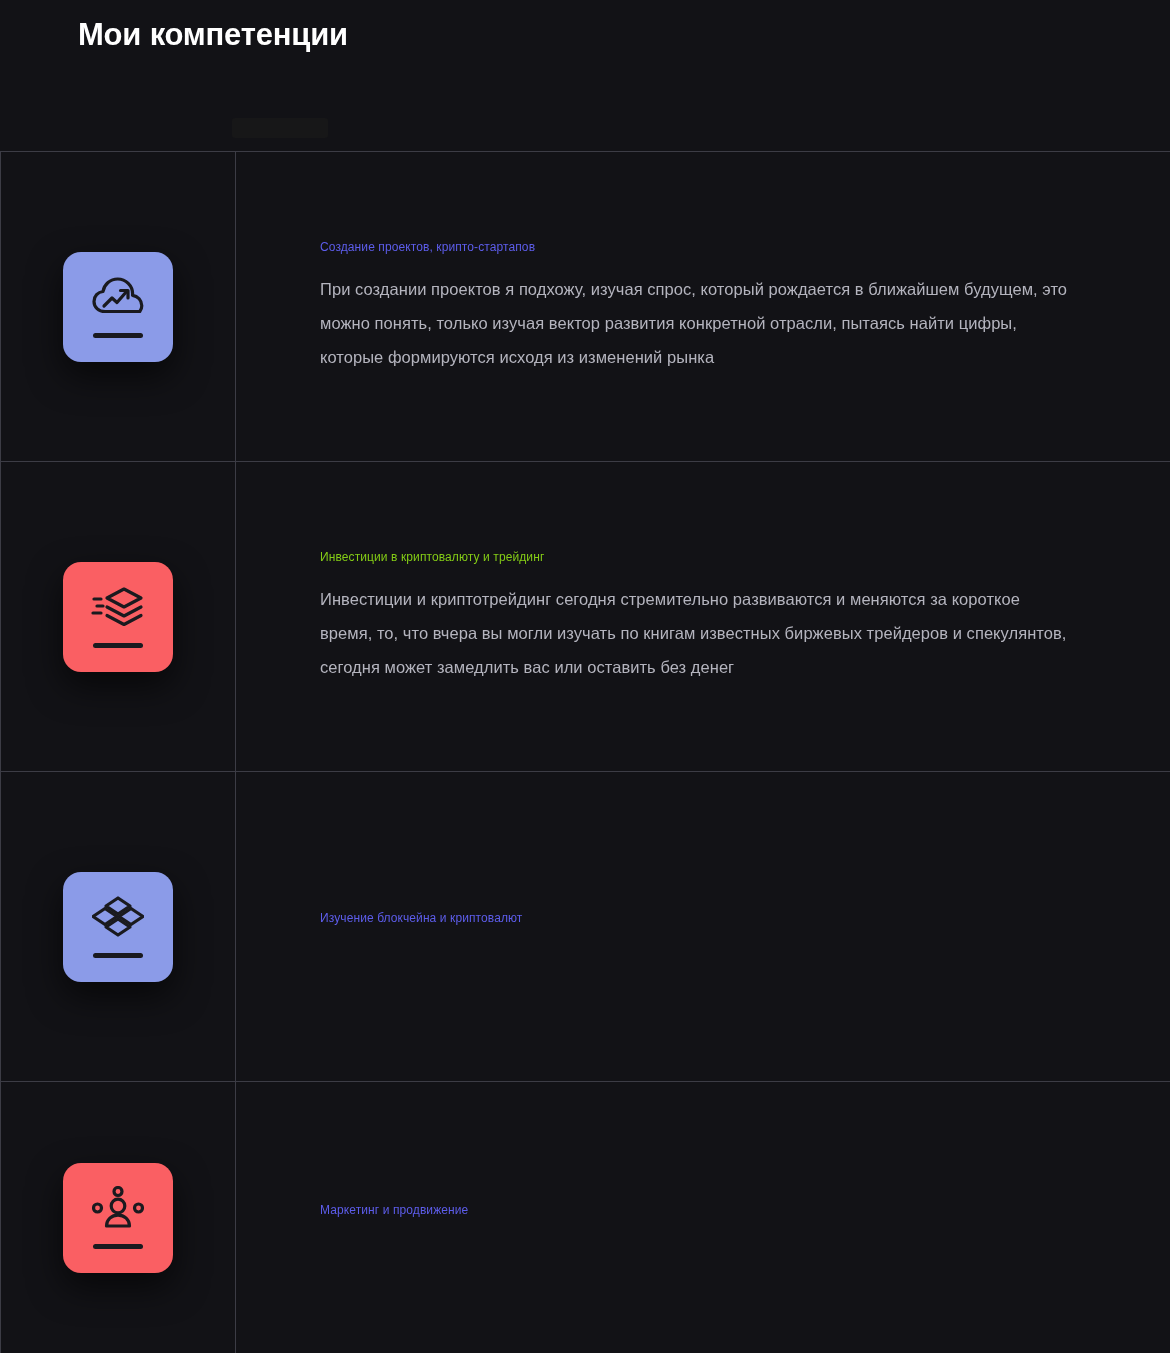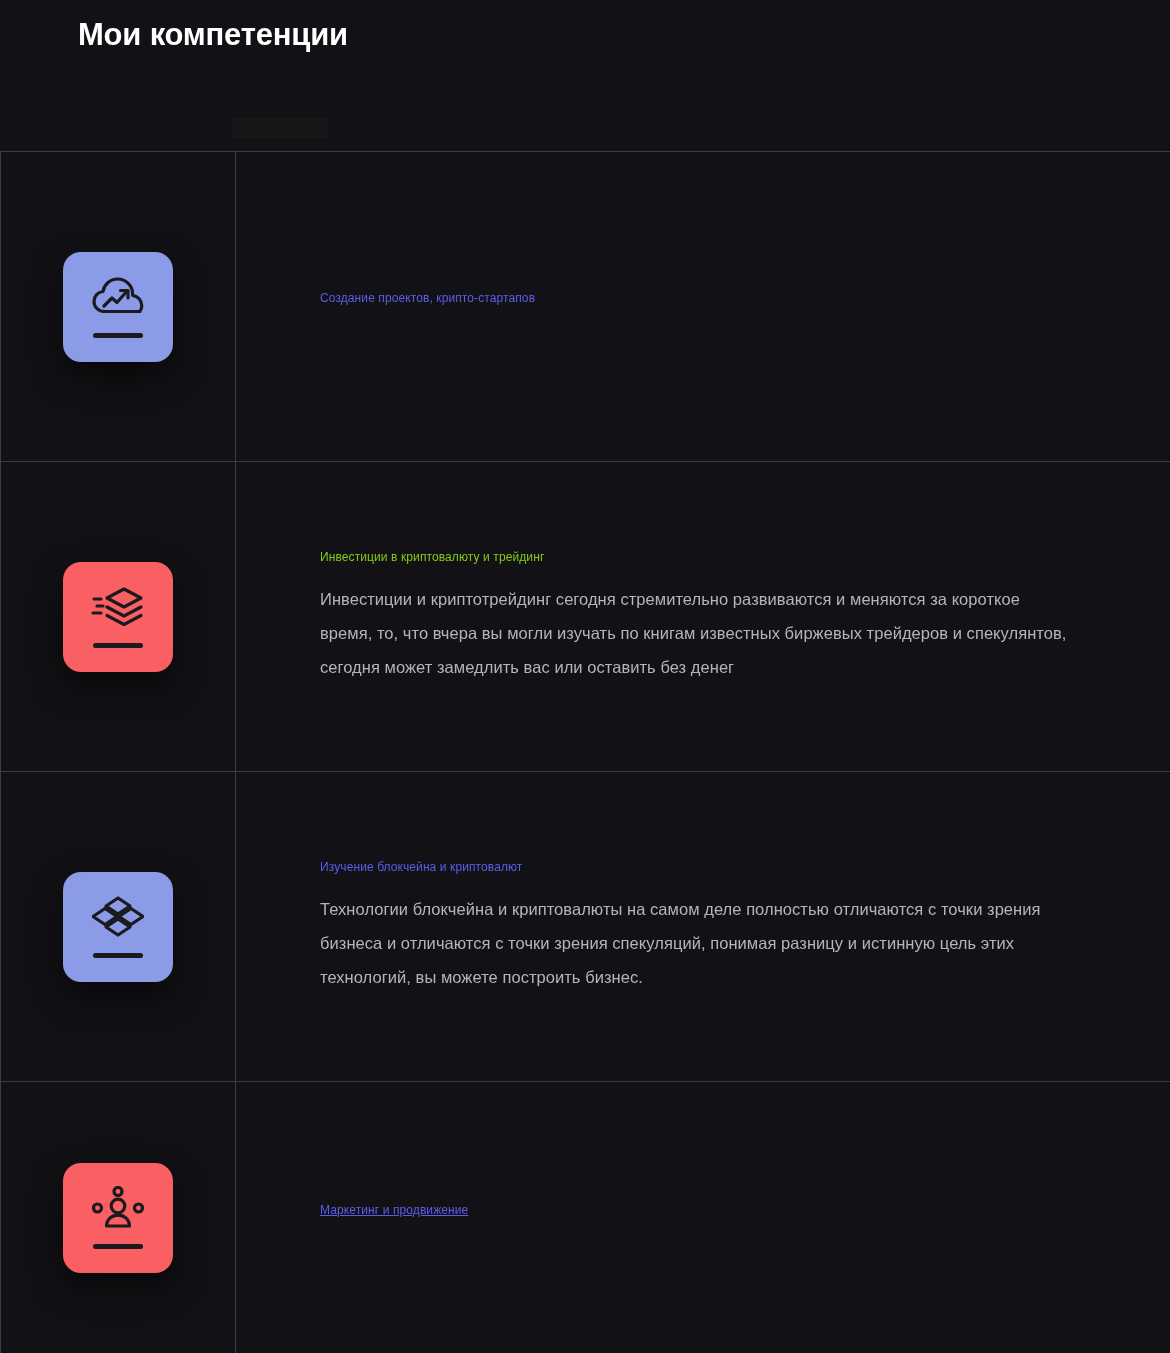--- a/index.html
+++ b/index.html
@@ -153,20 +153,21 @@
               <path d="M14 36.5 C7.4 36.5 3 32 3 26.4 C3 21.2 6.9 17 12 16.5 C13.2 9.3 19.3 4 26.7 4 C34.9 4 41.6 10.6 41.6 18.8 C41.6 19.3 41.6 19.8 41.5 20.3 C46.8 21 50.8 25.4 50.8 30.7 C50.8 33 50 34.9 48.8 36.5 Z"></path>
               <polyline points="13,31 21,23 26,27.5 36,16"></polyline>
               <polyline points="29.5,15.5 37,15.5 37,23"></polyline>
             </svg>
           </span>
           <span class="icon-underline"></span>
         </div>
       </div>
       <div class="cell-body">
         <div class="card-title" style="color:#5d5deb;">Создание проектов, крипто-стартапов</div>
+        <div class="card-text">При создании проектов я подхожу, изучая спрос, который рождается в ближайшем будущем, это можно понять, только изучая вектор развития конкретной отрасли, пытаясь найти цифры, которые формируются исходя из изменений рынка</div>
       </div>
     </div>
 
     <div class="row row-2">
       <div class="cell-icon">
         <div class="icon-tile" style="background:#fa5f63;">
           <span class="icon-glyph">
             <svg width="54" height="44" viewBox="0 0 54 44" fill="none" stroke="#1a1a1f" stroke-width="3.2" stroke-linecap="round" stroke-linejoin="round">
               <polygon points="33,4 50,13 33,22 16,13"></polygon>
               <polyline points="16,22 33,31 50,22"></polyline>
@@ -194,38 +195,37 @@
               <polygon points="13,13.5 25,21.5 13,29.5 1,21.5"></polygon>
               <polygon points="39,13.5 51,21.5 39,29.5 27,21.5"></polygon>
               <polygon points="26,24 38,32 26,40 14,32"></polygon>
             </svg>
           </span>
           <span class="icon-underline"></span>
         </div>
       </div>
       <div class="cell-body">
         <div class="card-title" style="color:#5d5deb;">Изучение блокчейна и криптовалют</div>
-        <div class="card-text">Технологии блокчейна и криптовалюты на самом деле полностью отличаются с точки зрения бизнеса и отличаются с точки зрения спекуляций, понимая разницу и истинную цель этих технологий, вы можете построить бизнес.</div>
       </div>
     </div>
 
     <div class="row row-4">
       <div class="cell-icon">
         <div class="icon-tile" style="background:#fa5f63;">
           <span class="icon-glyph">
             <svg width="52" height="44" viewBox="0 0 52 44" fill="none" stroke="#1a1a1f" stroke-width="3.2" stroke-linecap="round" stroke-linejoin="round">
               <circle cx="26" cy="5.5" r="4"></circle>
               <circle cx="5.5" cy="22" r="4"></circle>
               <circle cx="46.5" cy="22" r="4"></circle>
               <circle cx="26" cy="20" r="6.8"></circle>
               <path d="M14.5 40 C14.5 33.4 19.6 29.2 26 29.2 C32.4 29.2 37.5 33.4 37.5 40 Z"></path>
             </svg>
           </span>
           <span class="icon-underline"></span>
         </div>
       </div>
       <div class="cell-body">
-        <div class="card-title" style="color:#5d5deb;text-decoration:underline;">Маркетинг и продвижение</div>
+        <div class="card-title" style="color:#5d5deb;">Маркетинг и продвижение</div>
       </div>
     </div>
 
   </div>
 </div>
 
 </body></html>

